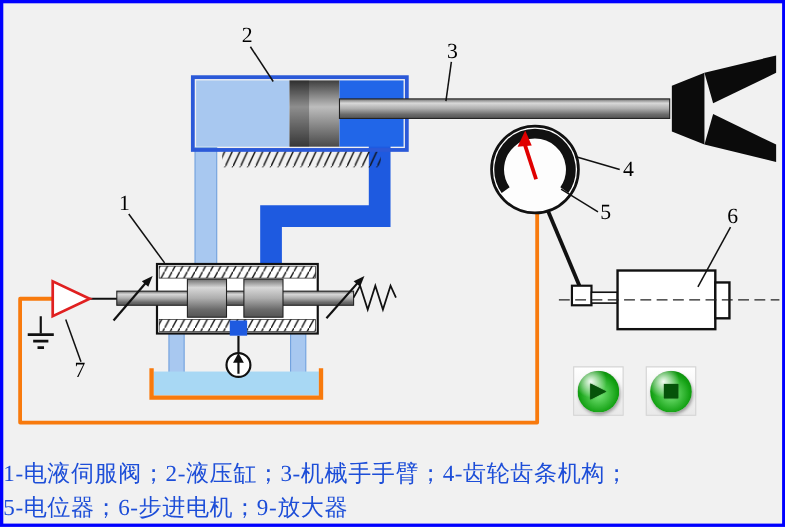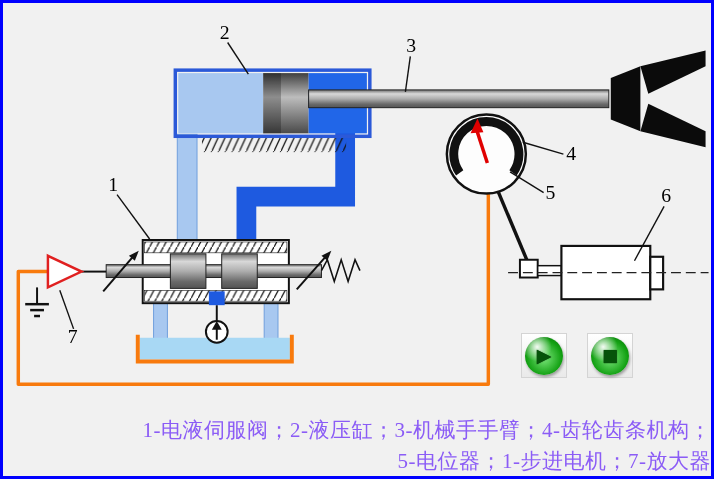--- a/index.html
+++ b/index.html
@@ -3,22 +3,22 @@
 <meta charset="utf-8">
 <style>
   html,body{margin:0;padding:0;background:#ffffff;}
   .stage{
     position:relative;width:714px;height:479px;box-sizing:border-box;
     border:3px solid #0000ff;background:#f1f1f1;overflow:hidden;
     font-family:"Liberation Serif","DejaVu Serif",serif;
   }
   .stage svg{position:absolute;left:0;top:0;}
   .caption{
-    position:absolute;left:0;top:412px;width:708px;text-align:right;
-    color:#8b5cf6;font-size:21px;line-height:31px;letter-spacing:.5px;
+    position:absolute;left:0;top:412px;width:708px;text-align:left;
+    color:#1d4ed8;font-size:21px;line-height:31px;letter-spacing:.5px;
   }
   .btn-tile{
     position:absolute;width:46px;height:45px;box-sizing:border-box;
     border:1px solid #d4d4d4;background:linear-gradient(#ffffff,#e9e9e9);
     display:flex;align-items:center;justify-content:center;
   }
   .btn-sphere{
     width:38px;height:38px;border-radius:50%;cursor:pointer;
     display:flex;align-items:center;justify-content:center;
     background:
@@ -162,16 +162,16 @@
   </div>
 </div>
 <div class="btn-tile" style="left:584px;top:330px;">
   <div class="btn-sphere">
     <span class="btn-glyph stop">■</span>
   </div>
 </div>
 
 <div class="caption">
   <div>1-电液伺服阀；2-液压缸；3-机械手手臂；4-齿轮齿条机构；</div>
-  <div>5-电位器；1-步进电机；7-放大器</div>
+  <div>5-电位器；6-步进电机；9-放大器</div>
 </div>
 
 </div>
 
 </body></html>

